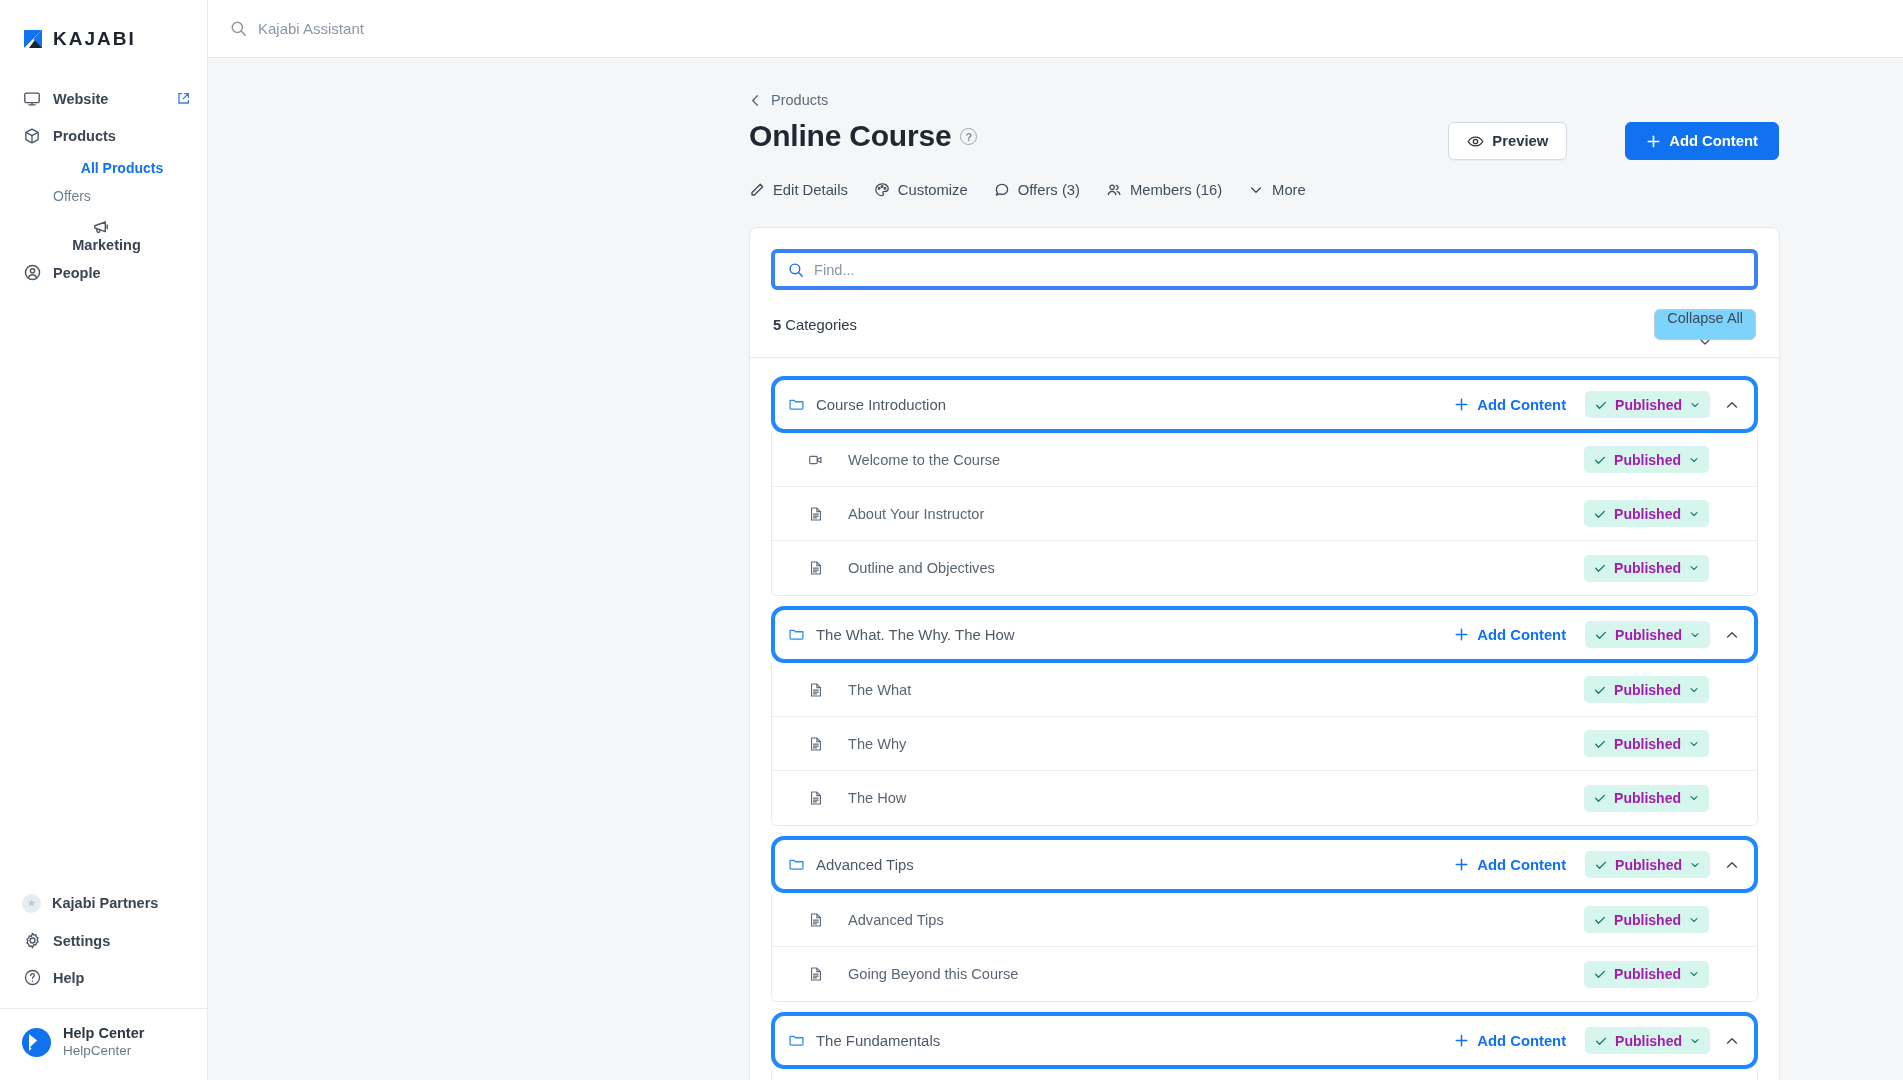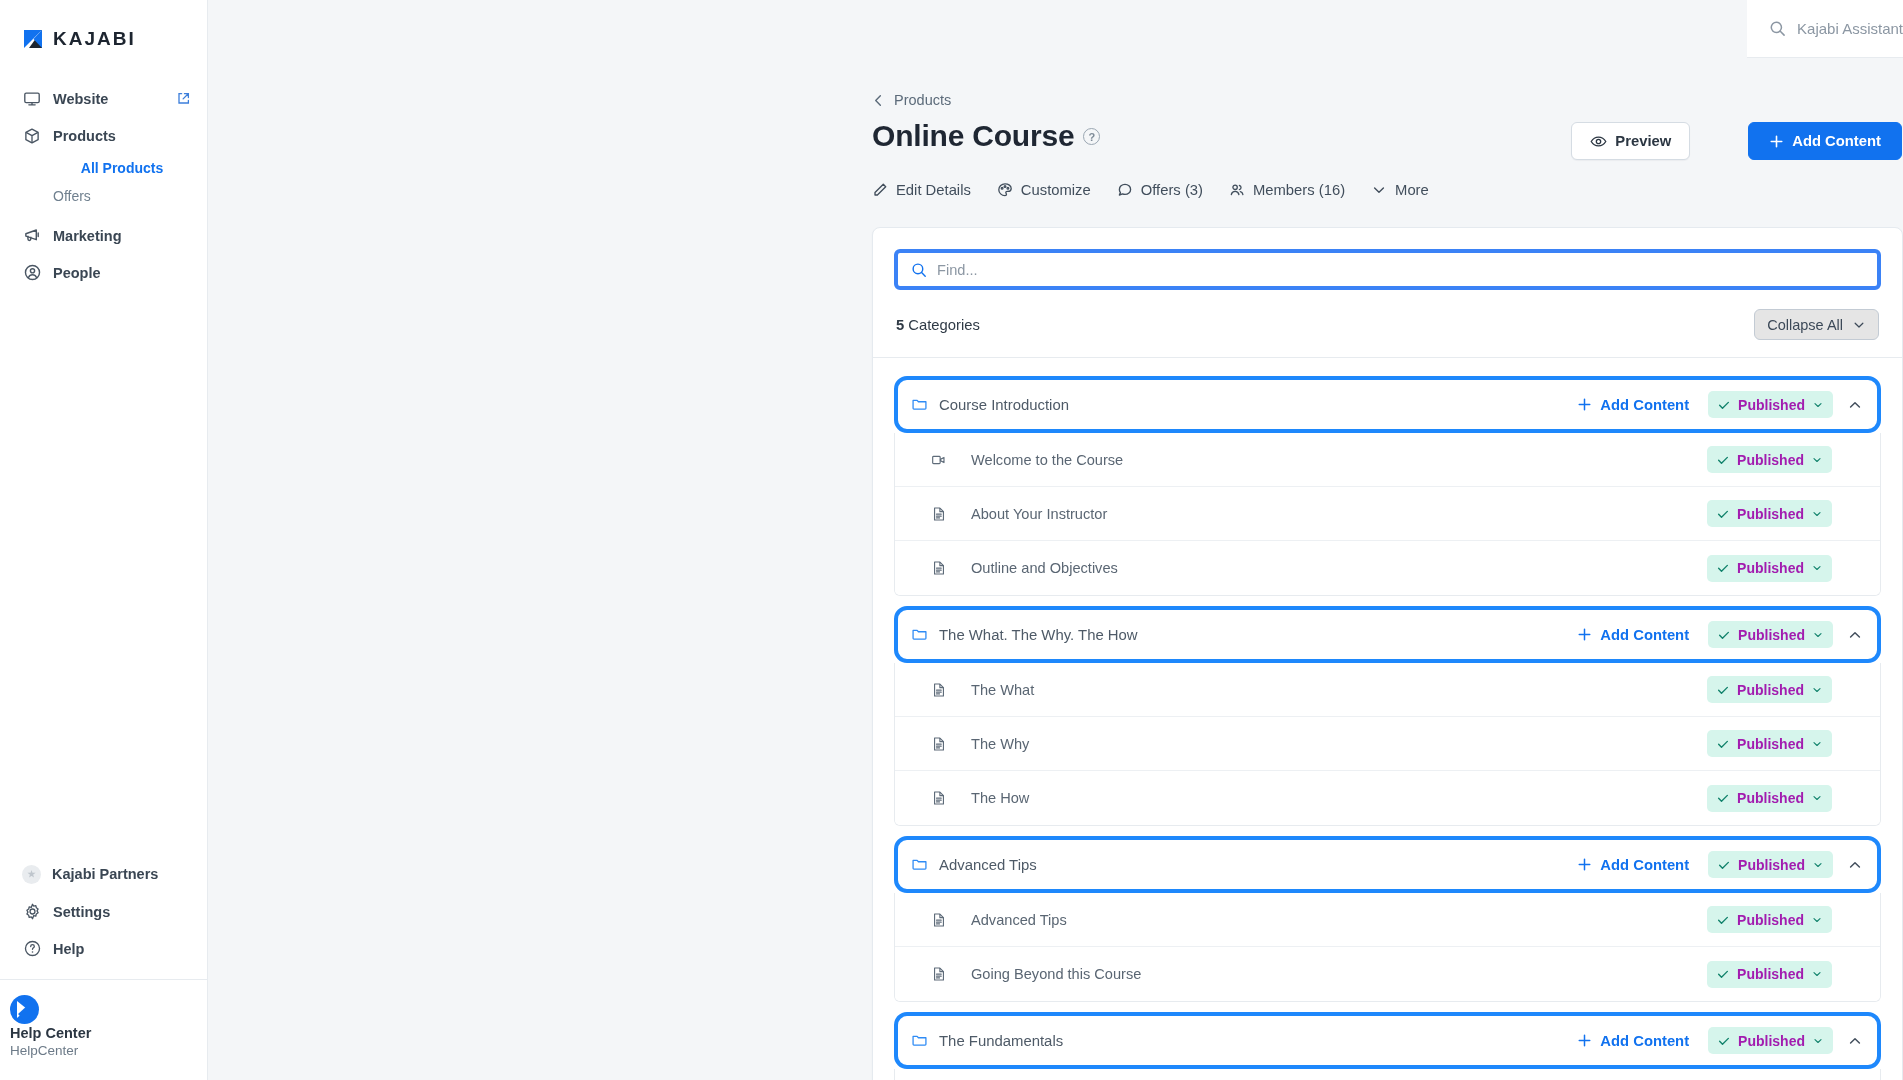--- a/index.html
+++ b/index.html
@@ -40,37 +40,37 @@
   }
   .nav-sub.active { color: #1172EF; font-weight: 700; justify-content: center; }
   .nav-sub.plain { color: #70808F; font-weight: 400; }
 
   .nav-bottom { position: absolute; bottom: 0; left: 0; width: 100%; }
   .partner-row { display:flex; align-items:center; height: 38px; padding: 0 16px 0 22px; font-size: 14.5px; font-weight:600; color:#3A4653; cursor:pointer;}
   .partner-dot { width: 19px; height:19px; border-radius: 50%; background:#E9ECEF; margin-right: 11px; display:flex;align-items:center;justify-content:center; flex:none;}
   .partner-dot .star { color:#BFC6CD; font-size: 9px; line-height:1;}
   .hc-divider { height:1px; background:#E7EBEF; margin: 12px 0 0 0; }
   .help-center {
-    display: flex; align-items: flex-start; padding: 15px 16px 20px 10px; cursor: pointer; flex-direction: column;
+    display: flex; align-items: center; padding: 15px 16px 20px 22px; cursor: pointer;
   }
   .hc-logo { width: 29px; height: 29px; border-radius: 50%; background:#1172EF; margin-right: 12px; flex:none; position: relative; overflow: hidden;}
   .hc-logo:before {
     content:''; position:absolute; left: 7px; top: 6px;
     width: 0; height: 0;
     border-left: 10px solid #fff; border-top: 8px solid transparent; border-bottom: 9px solid transparent;
   }
   .hc-logo:after{
     content:''; position:absolute; left: 10px; top: 14px; width: 11px; height:10px; background:#1172EF;
     transform: rotate(-42deg);
   }
   .hc-title { font-size: 14.5px; font-weight: 700; color:#2B3642; line-height:1.25;}
   .hc-sub { font-size: 13.5px; color:#6C7A88; line-height:1.3;}
 
   
-  .main { flex: 1; height: 1080px; display: flex; flex-direction: column; background:#F4F6F8;align-items:flex-end; }
+  .main { flex: 1; height: 1080px; display: flex; flex-direction: column; background:#F4F6F8; }
   .topbar {
     height: 58px; min-height:58px; background:#FFFFFF;
     border-bottom: 1px solid #E7EBEF;
     display: flex; align-items: center; padding-left: 22px;
   }
   .topsearch { display:flex; align-items:center; cursor: text;}
   .topsearch .sico { width: 17px; height: 17px; margin-right: 11px; display:flex; }
   .topsearch .ph { font-size: 15px; color:#8C97A3; }
 
   .content-scroll { flex: 1; overflow: hidden; position: relative; }
@@ -110,23 +110,23 @@
   .find {
     height: 41px; border:4px solid #3b82f6; border-radius: 6px;
     display:flex; align-items:center; padding: 0 13px; cursor: text;
   }
   .find .fi { width:16px;height:16px;margin-right: 10px; display:flex;}
   .find .ph { font-size: 14.6px; color:#8C97A3;}
   .meta-row { display:flex; align-items:center; padding: 19px 2px 17px 2px;}
   .cat-count { font-size: 14.8px; color:#2F3A46;}
   .cat-count b { font-weight:700; }
   .collapse {
-    margin-left:auto; height: 31px; border:1px solid #C3CBD4; border-radius: 6px; background:#e5e5e5;
+    margin-left:auto; height: 31px; border:1px solid #C3CBD4; border-radius: 6px; background:#7dd3fc;
     display:flex; align-items:center; gap:9px; padding: 0 12px; font-size:14.5px; color:#3C4personally;
-    color:#3C4958; cursor:pointer;
+    color:#3C4958; cursor:pointer;flex-direction:column;
   }
   .card-div { height:1px; background:#E7EBEF; }
 
   .list { padding: 18px 0 0 0; }
 
   
   .cat-block { padding: 0 21px; }
   .cat-hl {
     border: 4px solid #1E88FC; border-radius: 13px; background:#fff;
     height: 57px; display:flex; align-items:center; padding: 0 14px 0 13px;
@@ -203,21 +203,21 @@
         <span>Products</span>
       </div>
 
       <div class="nav-sub active">
         <span>All Products</span>
       </div>
       <div class="nav-sub plain">
         <span>Offers</span>
       </div>
 
-      <div class="nav-item" style="margin-top:7px;">
+      <div class="nav-item" style="margin-top:7px;flex-direction:column;">
         <span class="ico">
           <svg width="19" height="19" viewBox="0 0 20 20" fill="none" stroke="#4A5663" stroke-width="1.5">
             <path d="M3 8.2 14 4.2v10.2L3 10.6z" stroke-linejoin="round"></path>
             <path d="M5.2 10.2v3.6c0 .8.7 1.4 1.5 1.4s1.5-.6 1.5-1.4v-2.5" stroke-linejoin="round"></path>
             <path d="M16 7.4v3.6" stroke-linecap="round"></path>
           </svg>
         </span>
         <span>Marketing</span>
       </div>
 

